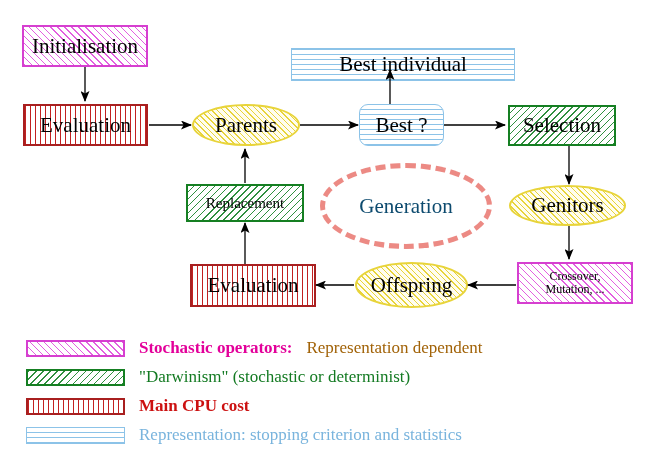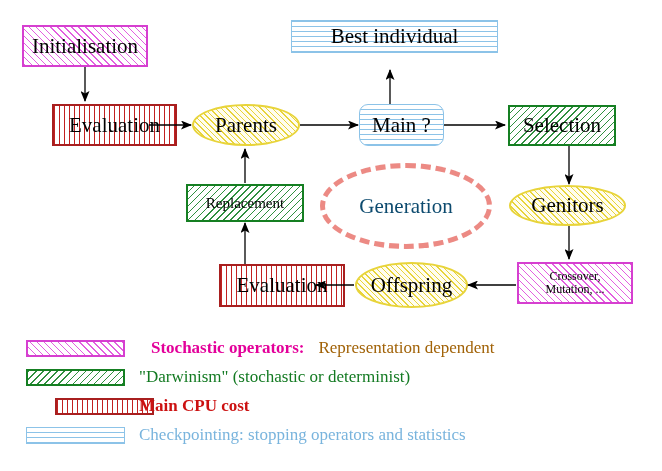--- a/index.html
+++ b/index.html
@@ -20,21 +20,20 @@
   }
   .hatch-diag-back{     
     background-color:#ffffff;
     background-image:repeating-linear-gradient(-45deg,
         #2f8f3f 0px,#2f8f3f 1px,rgba(255,255,255,0) 1px,rgba(255,255,255,0) 5px);
   }
   .hatch-vert{          
     background-color:#ffffff;
     background-image:repeating-linear-gradient(90deg,
         #c22020 0px,#c22020 1px,rgba(255,255,255,0) 1px,rgba(255,255,255,0) 5px);
-    margin-left:29px;
   }
   .hatch-horiz{         
     background-color:#ffffff;
     background-image:repeating-linear-gradient(0deg,
         #8cc3e8 0px,#8cc3e8 1px,rgba(255,255,255,0) 1px,rgba(255,255,255,0) 5px);
   }
   .hatch-diag-yellow{   
     background-color:#fffdf0;
     background-image:repeating-linear-gradient(45deg,
         #e8d43a 0px,#e8d43a 1px,rgba(255,255,255,0) 1px,rgba(255,255,255,0) 4px);
@@ -58,21 +57,21 @@
     border:5px dashed #ec8a84;border-radius:50%;
     display:flex;align-items:center;justify-content:center;
     color:#0c4a6e;font-size:21px;background:transparent;
   }
 
   
   #legend{position:absolute;left:0;top:340px;width:662px;}
   .legend-row{position:relative;height:29px;}
   .legend-swatch{position:absolute;left:26px;width:99px;height:17px;box-sizing:border-box;}
   .legend-text{position:absolute;left:139px;top:-2px;font-size:17px;white-space:nowrap;}
-  .lt-magenta{color:#e3009a;margin-left:12px;}
+  .lt-magenta{color:#e3009a;}
   .lt-gold{color:#a16207;}
   .lt-green{color:#137a22;}
   .lt-red{color:#cc1111;}
   .lt-blue{color:#79b4dd;}
   .legend-text b{font-weight:bold;}
   .sp{display:inline-block;width:14px;}
 
   svg#arrows{position:absolute;left:0;top:0;width:662px;height:471px;pointer-events:none;z-index:2;}
 </style>
 </head>
@@ -118,28 +117,28 @@
 
   <div class="node box-red hatch-vert fs-lg" style="left:23px;top:104px;width:125px;height:42px;">
     <span>Evaluation</span>
   </div>
 
   <div class="node ellipse hatch-diag-yellow fs-lg" style="left:192px;top:104px;width:108px;height:42px;">
     <span>Parents</span>
   </div>
 
   <div class="node box-blue rounded hatch-horiz fs-lg" style="left:359px;top:104px;width:85px;height:42px;">
-    <span>Main ?</span>
+    <span>Best ?</span>
   </div>
 
   <div class="node box-green hatch-diag-back fs-lg" style="left:508px;top:105px;width:108px;height:41px;">
     <span>Selection</span>
   </div>
 
-  <div class="node box-blue hatch-horiz fs-lg" style="left:291px;top:20px;width:207px;height:33px;">
+  <div class="node box-blue hatch-horiz fs-lg" style="left:291px;top:48px;width:224px;height:33px;">
     <span>Best individual</span>
   </div>
 
   <div class="node ellipse hatch-diag-yellow fs-lg" style="left:509px;top:185px;width:117px;height:41px;">
     <span>Genitors</span>
   </div>
 
   <div class="node box-magenta hatch-diag-fwd fs-sm" style="left:517px;top:262px;width:116px;height:42px;flex-direction:column;">
     <span>Crossover,</span>
     <span>Mutation, ...</span>
@@ -175,18 +174,18 @@
       <div class="legend-text lt-green">"Darwinism" (stochastic or determinist)</div>
     </div>
 
     <div class="legend-row">
       <div class="legend-swatch hatch-vert" style="border:2px solid #a81f1f;"></div>
       <div class="legend-text lt-red" style="font-weight:bold;">Main CPU cost</div>
     </div>
 
     <div class="legend-row">
       <div class="legend-swatch hatch-horiz" style="border:1px solid #8cc3e8;"></div>
-      <div class="legend-text lt-blue">Checkpointing: stopping operators and statistics</div>
+      <div class="legend-text lt-blue">Representation: stopping criterion and statistics</div>
     </div>
 
   </div>
 
 </div>
 
 </body></html>

